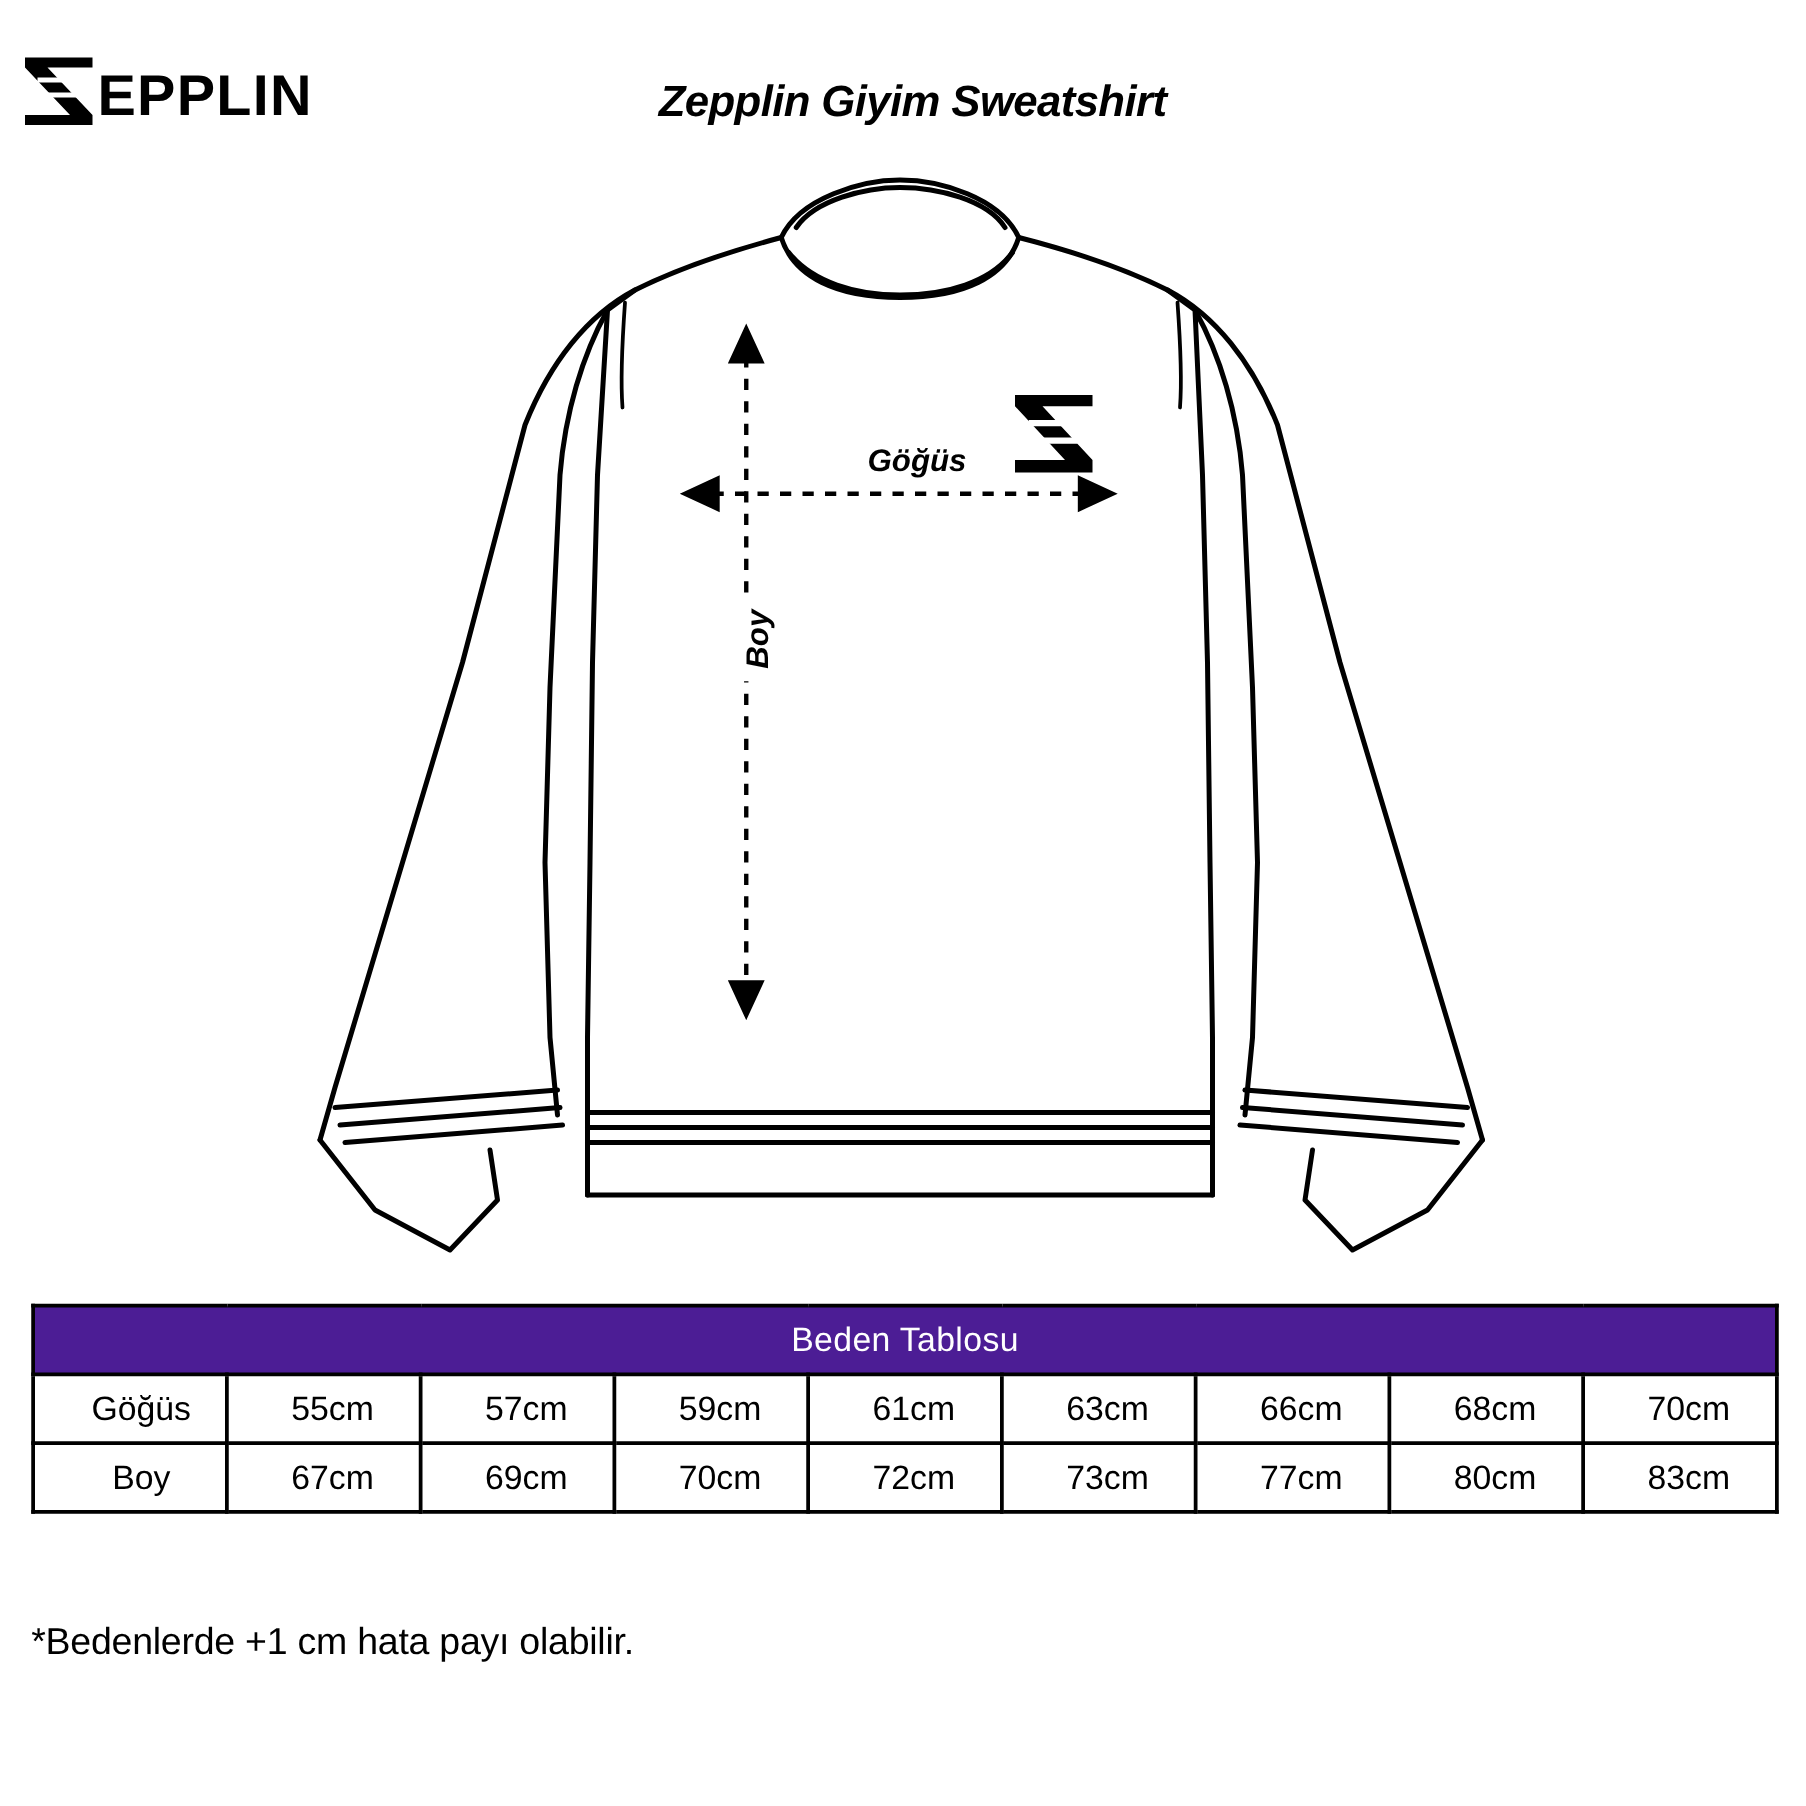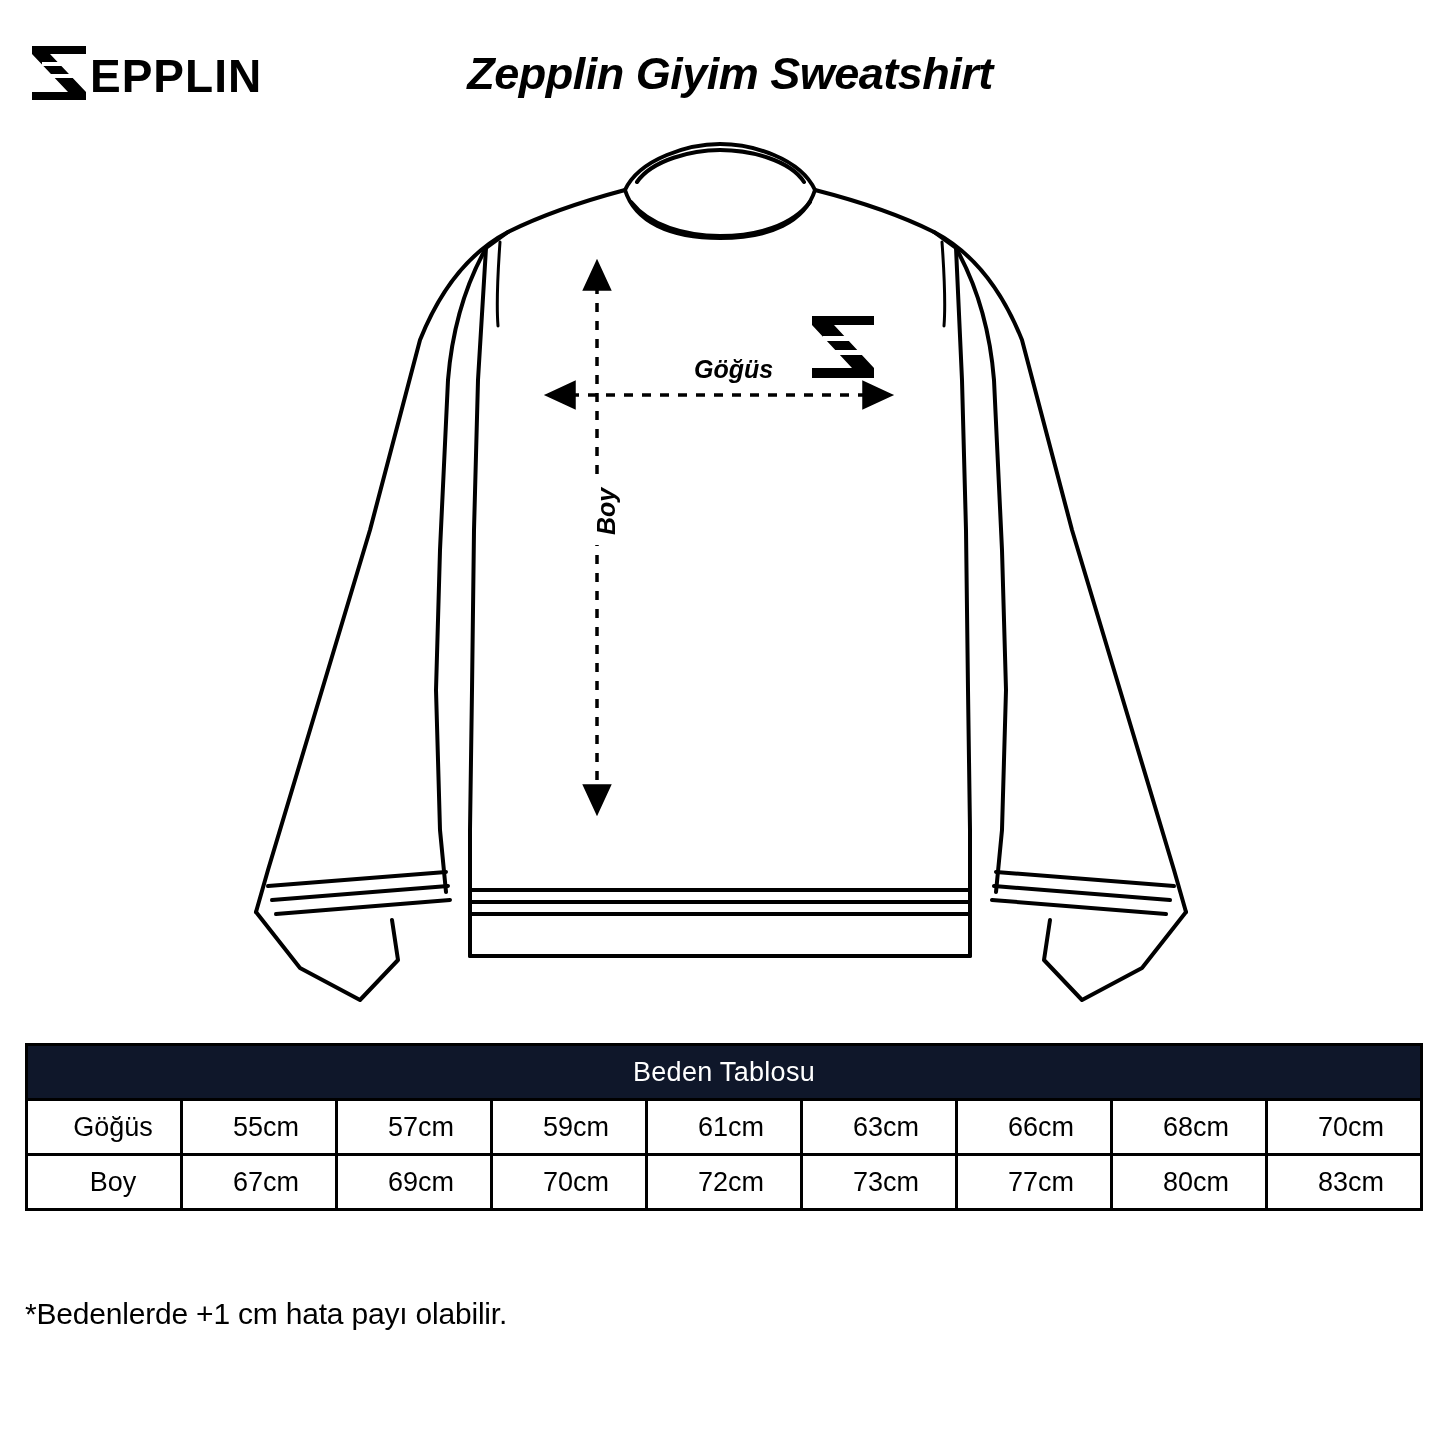--- a/index.html
+++ b/index.html
@@ -19,34 +19,34 @@
   
   .header {
     position: absolute;
     top: 0;
     left: 0;
     width: 1445px;
     height: 140px;
   }
   .brand-logo {
     position: absolute;
-    left: 28px;
+    left: 16px;
     top: 42px;
     width: 240px;
     height: 62px;
   }
   .brand-logo svg { display: block; }
 
   .doc-title {
     position: absolute;
     left: 380px;
-    top: 48px;
+    top: 62px;
     width: 700px;
     text-align: center;
-    font-size: 45px;
+    font-size: 35px;
     font-style: italic;
     letter-spacing: -0.5px;
     white-space: nowrap;
   }
   .doc-title .t-light { font-weight: 700; }
   .doc-title .t-bold { font-weight: 900; }
 
   
   .illustration {
     position: absolute;
@@ -89,21 +89,21 @@
   }
   table.size-table td, table.size-table th {
     border: 3px solid #000;
     padding: 0;
     height: 52px;
     text-align: center;
     font-size: 27px;
     font-weight: 400;
   }
   .tbl-title {
-    background: #0f172a;
+    background: #4c1d95;
     color: #fff;
     font-size: 32px;
     font-weight: 700;
     height: 60px;
     letter-spacing: 0.3px;
   }
   .row-head {
     text-align: left;
     padding-left: 18px !important;
     font-size: 31px;

